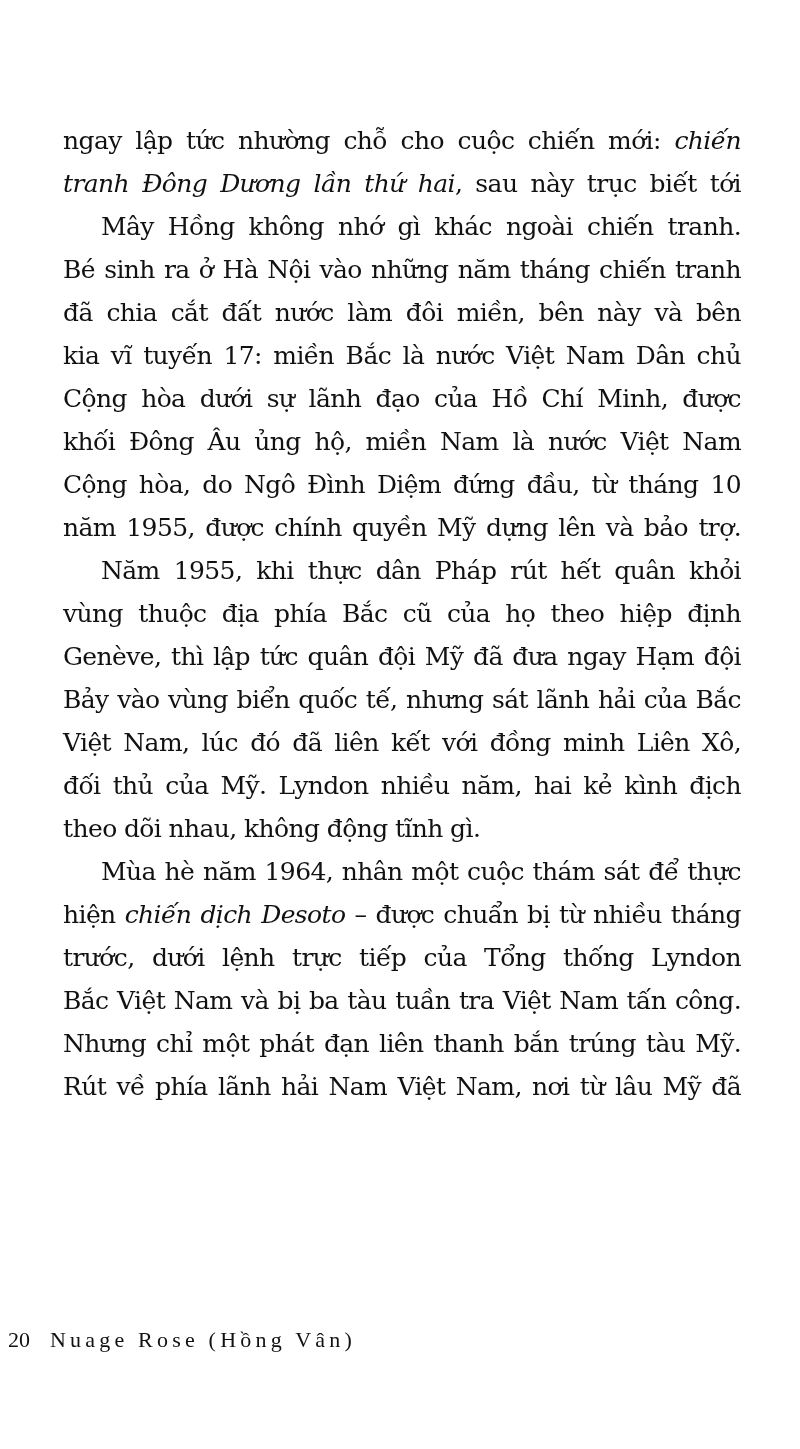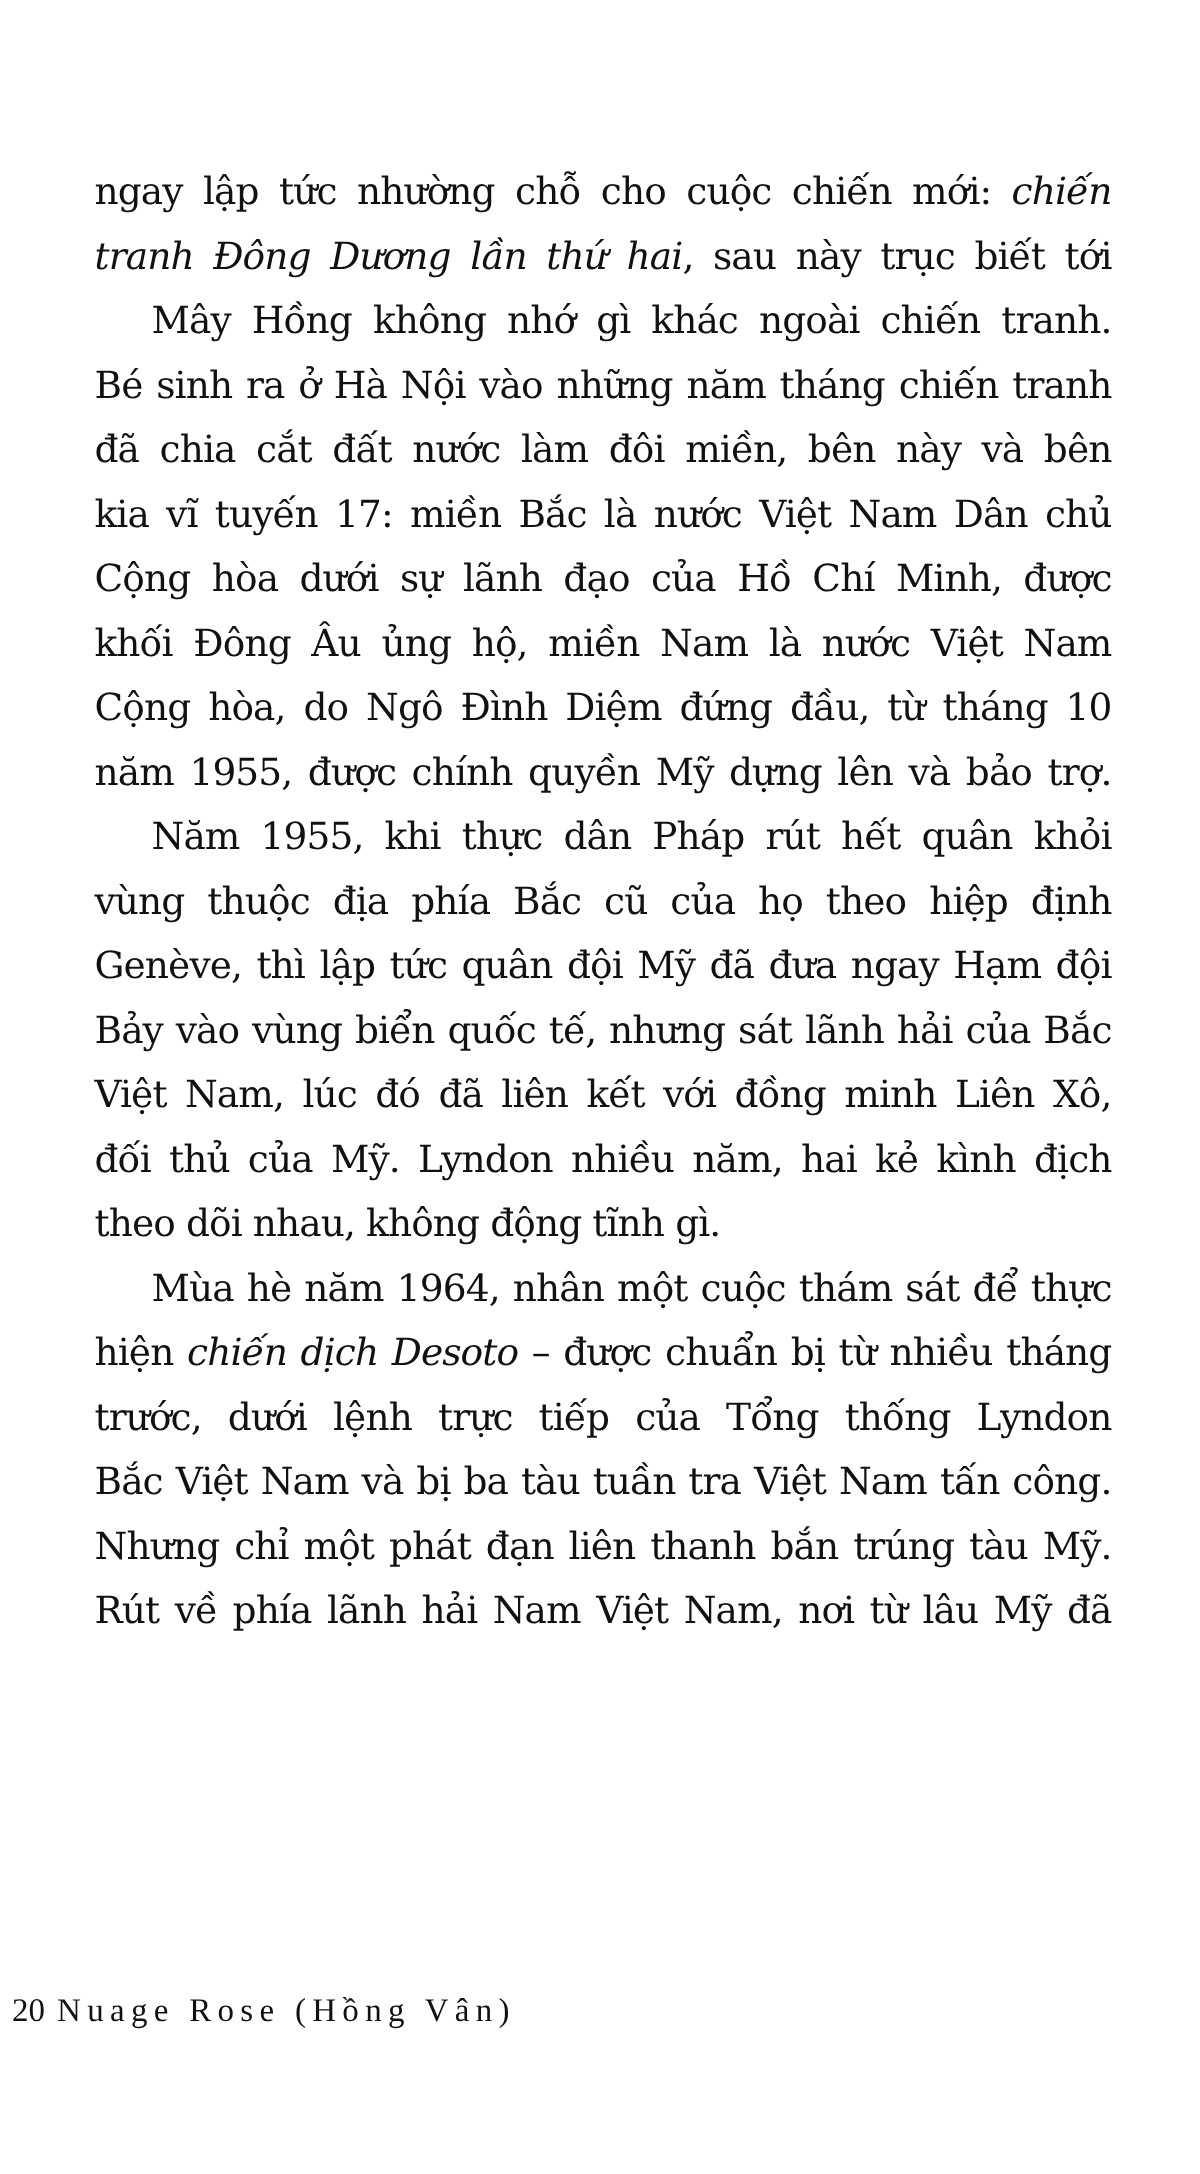--- a/index.html
+++ b/index.html
@@ -1,23 +1,23 @@
 <!DOCTYPE html>
 <html><head>
 <meta charset="utf-8">
 <style>
   html, body { margin:0; padding:0; background:#ffffff; }
   body { width:800px; height:1449px; position:relative; overflow:hidden; }
-  .page { position:absolute; left:63px; top:106px; width:678px; font-family:"DejaVu Serif", "Liberation Serif", serif; font-size:25px; color:#111; }
+  .page { position:absolute; left:63px; top:119px; width:678px; font-family:"DejaVu Serif", "Liberation Serif", serif; font-size:25px; color:#111; }
   .line { height:43px; line-height:43px; white-space:nowrap; text-align:justify; text-align-last:justify; letter-spacing:-0.6px; }
   .line.last { text-align-last:left; }
   .line.indent { padding-left:38px; }
   i { font-style:italic; }
   .footer { position:absolute; left:8px; top:1327px; font-family:"Liberation Serif", serif; font-size:22px; color:#111; letter-spacing:0; white-space:nowrap; }
-  .footer .title { letter-spacing:4.2px; margin-left:8px; }
+  .footer .title { letter-spacing:4.2px; margin-left:20px; }
 </style>
 </head>
 <body>
 
 <div class="page">
 
   <div>
     <div class="line"><span>ngay lập tức nhường chỗ cho cuộc chiến mới: </span><i>chiến</i></div>
     <div class="line"><i>tranh Đông Dương lần thứ hai</i><span>, sau này trục biết tới</span></div>
   </div>

